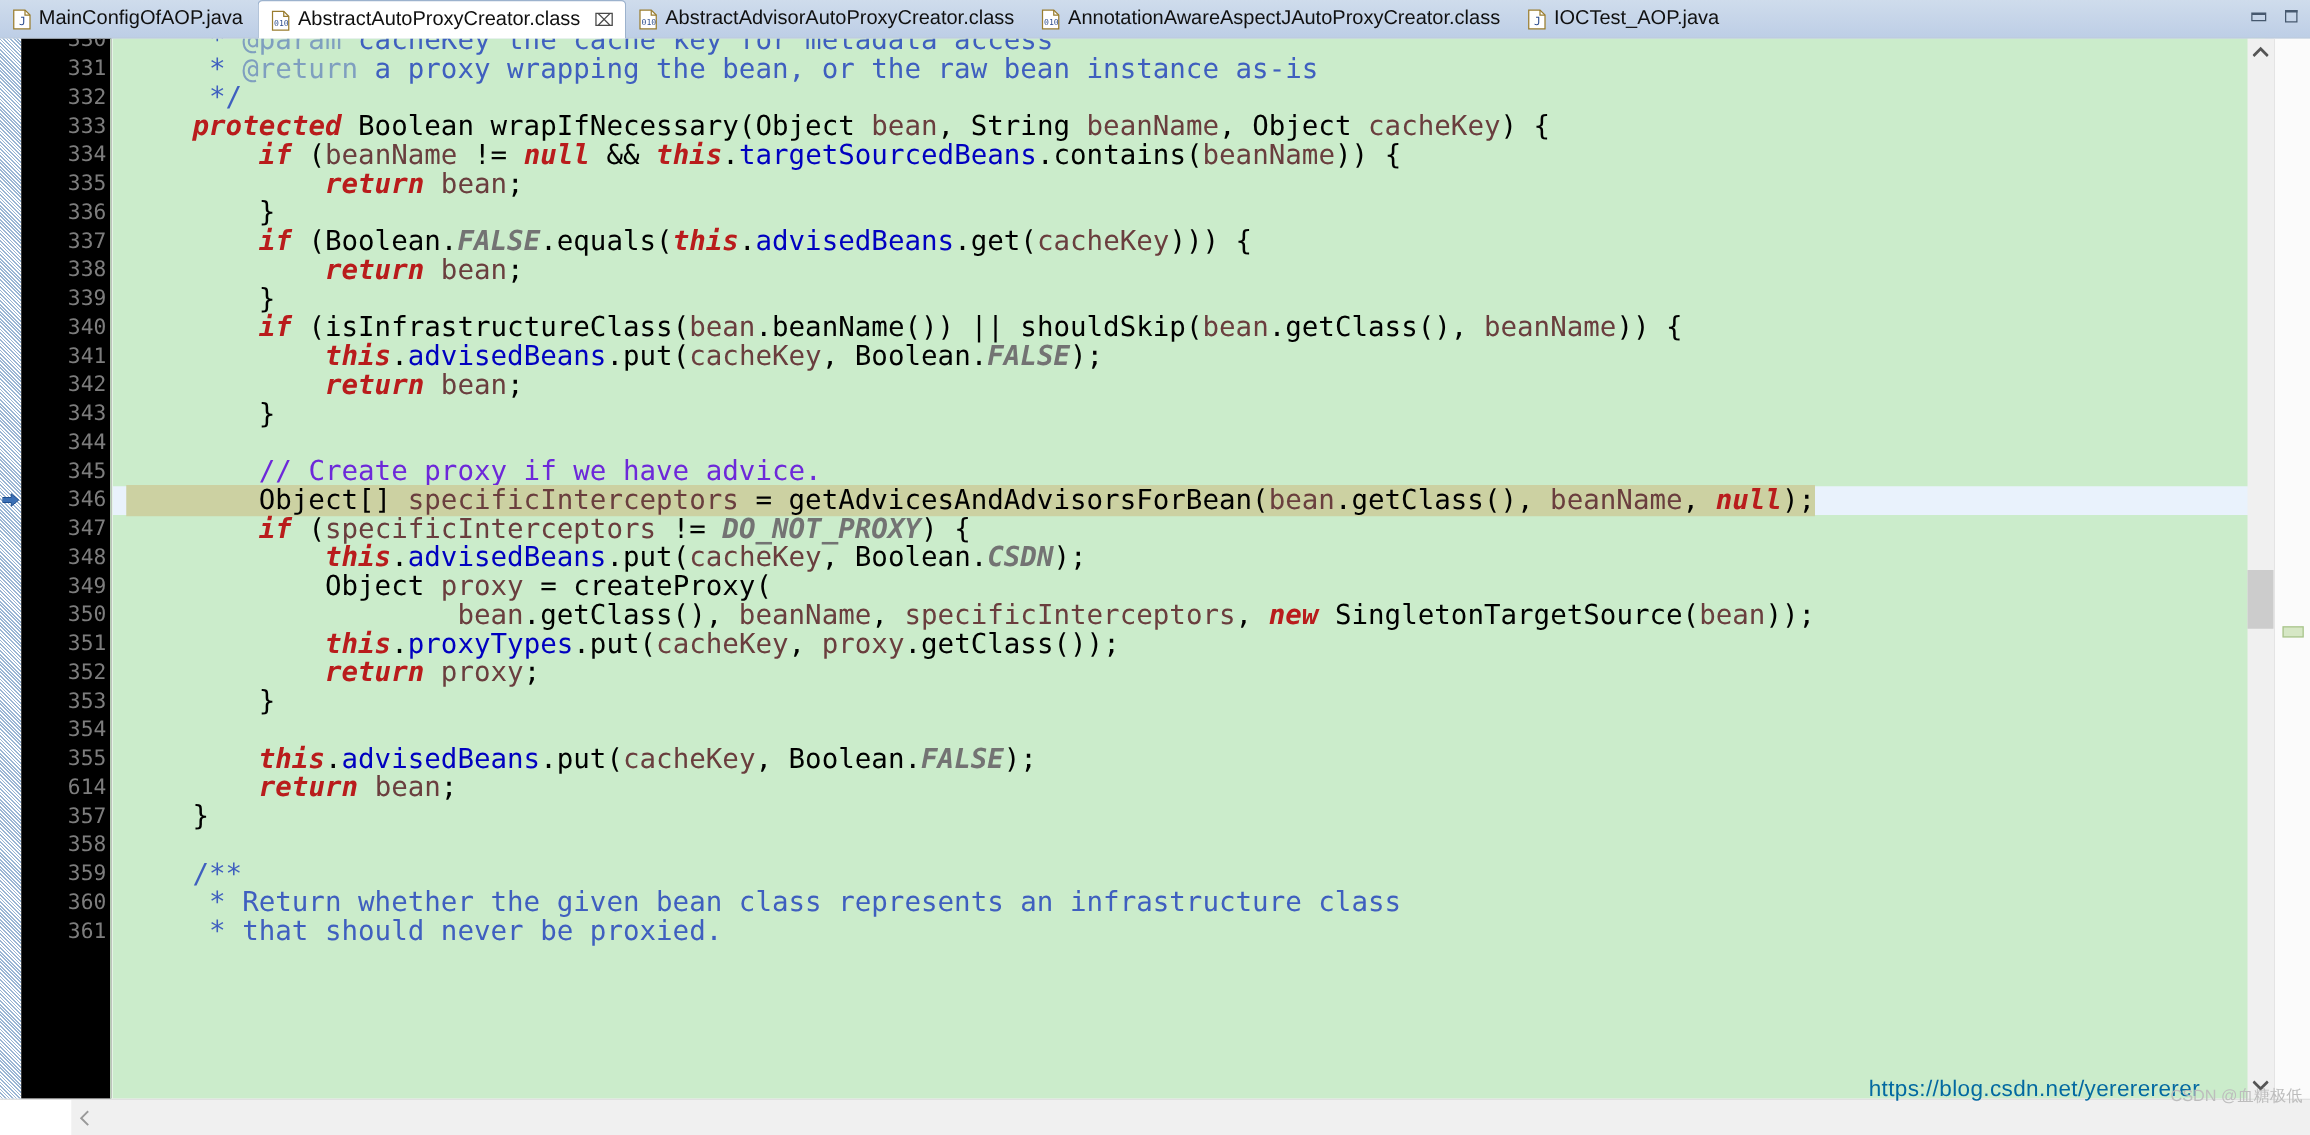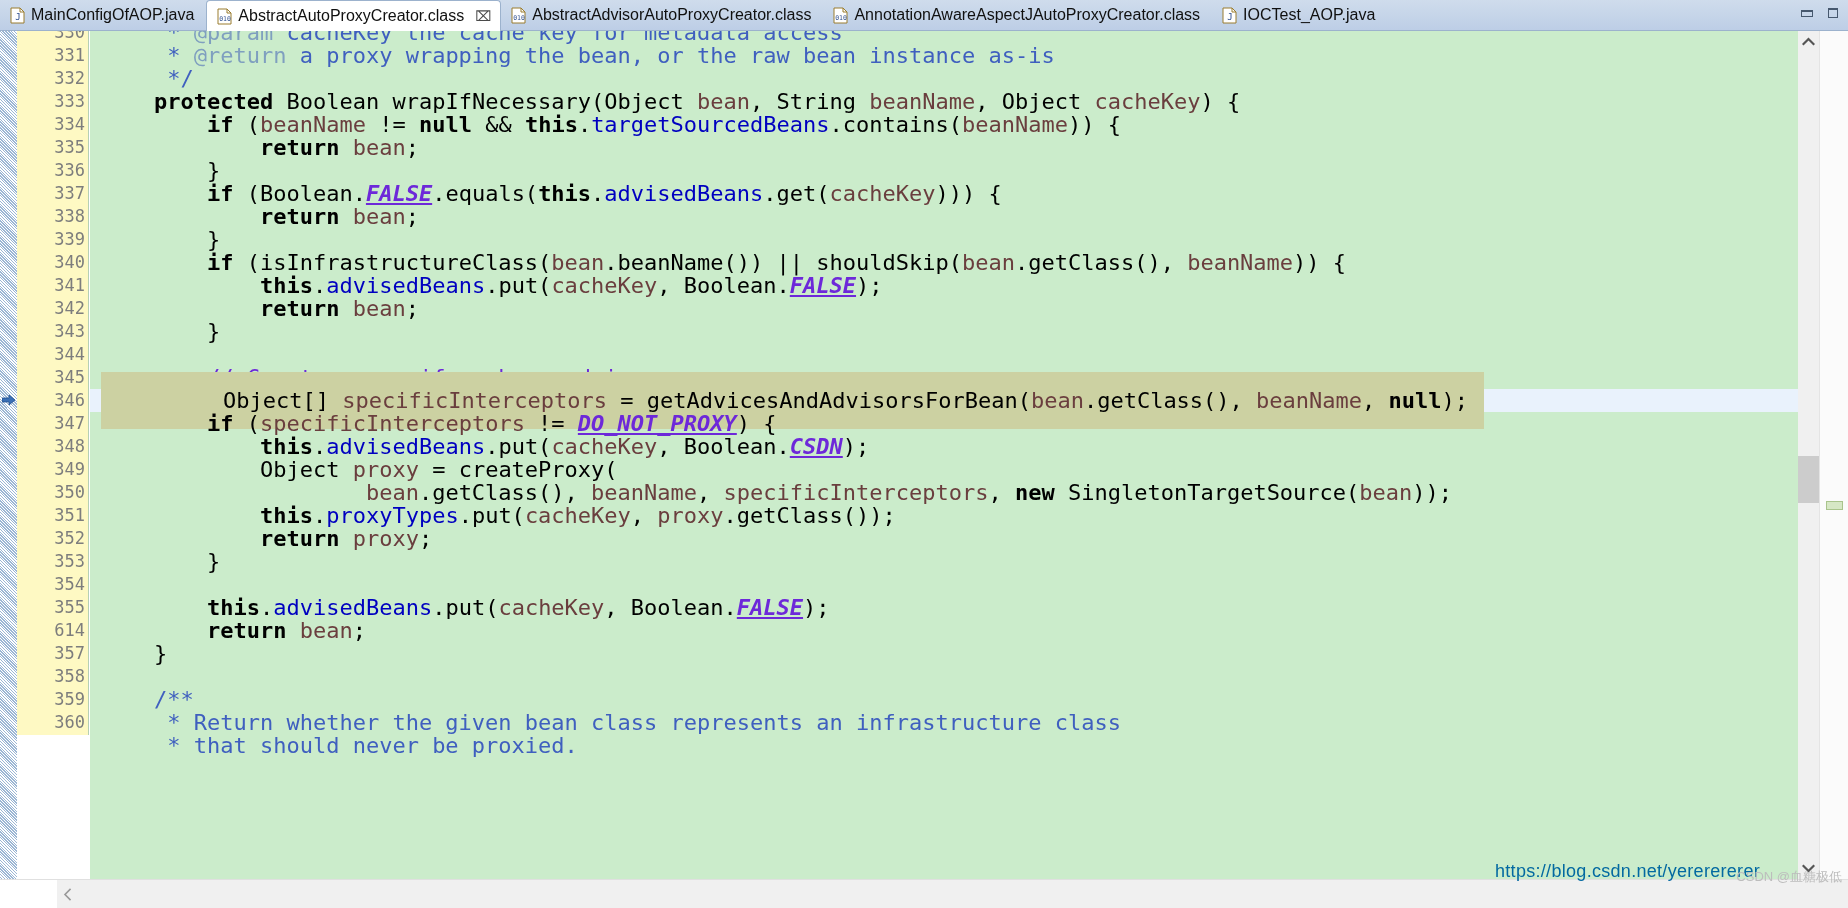--- a/index.html
+++ b/index.html
@@ -125,22 +125,22 @@
     position: absolute;
     left: 2px;
     width: 14px; height: 14px;
   }
 
   
   #line-gutter {
     position: absolute;
     left: 17px; top: 0;
     width: 72px;
-    height: 704px;
-    background: #fef9c3;
+    height: 848px;
+    background: #000000;
     border-right: 1px solid #b6cfb4;
     box-sizing: border-box;
     font-family: "DejaVu Sans Mono", "Liberation Mono", monospace;
     font-size: 17px;
     color: #7d7d7d;
     overflow: hidden;
   }
   .ln-row {
     height: 23px;
     line-height: 23px;
@@ -174,29 +174,29 @@
     color: #000000;
     padding-left: 11px;
     box-sizing: border-box;
   }
   .code-row.current {
     background: #e9f2fc;
   }
   .code-row.current .hl {
     background: #ccd1a2;
   }
-  .hl { padding: 16px; }
-
-  
-  .kw    { color: #000000; font-weight: bold; }
+  .hl { padding: 0; }
+
+  
+  .kw    { color: #b91c1c; font-weight: bold; font-style: italic; }
   .cmt   { color: #6d28d9; }
   .jdoc  { color: #3f5fbf; }
   .jdtag { color: #7f9fbf; }
   .fld   { color: #0000c0; }
-  .sfld  { color: #6d28d9; font-weight: bold; font-style: italic; text-decoration: underline; }
+  .sfld  { color: #737373; font-weight: bold; font-style: italic; }
   .prm   { color: #6a3e3e; }
   .plain { color: #000000; }
 
   
   #v-scrollbar {
     position: absolute;
     right: 29px; top: 0;
     width: 21px; height: 848px;
     background: #f0f0f0;
   }

